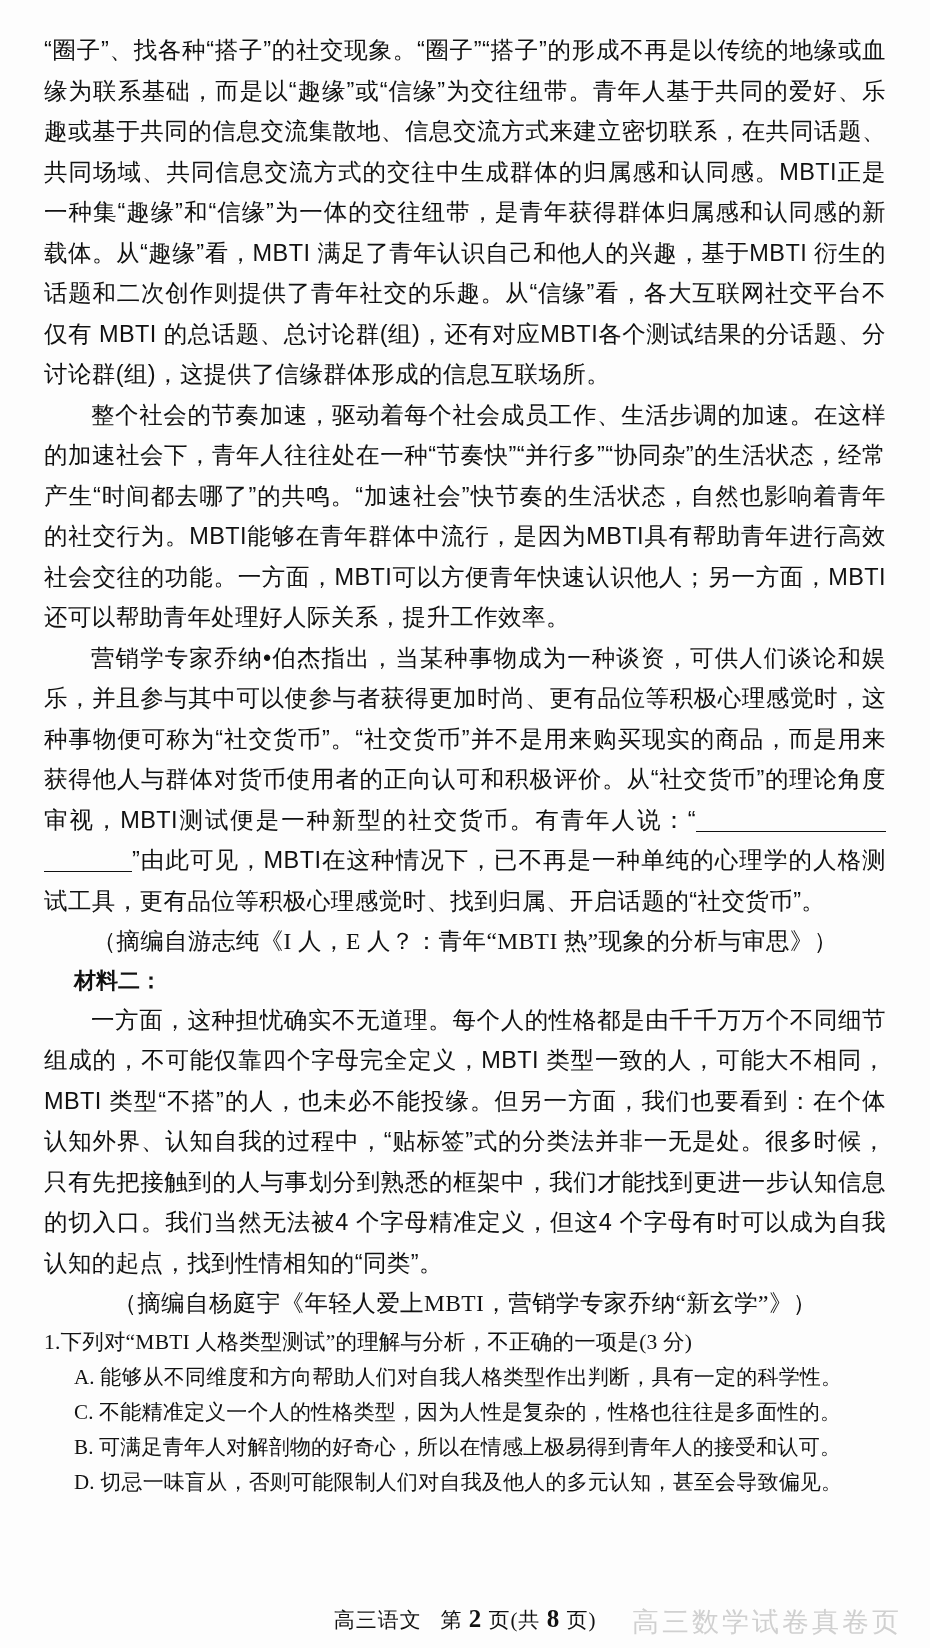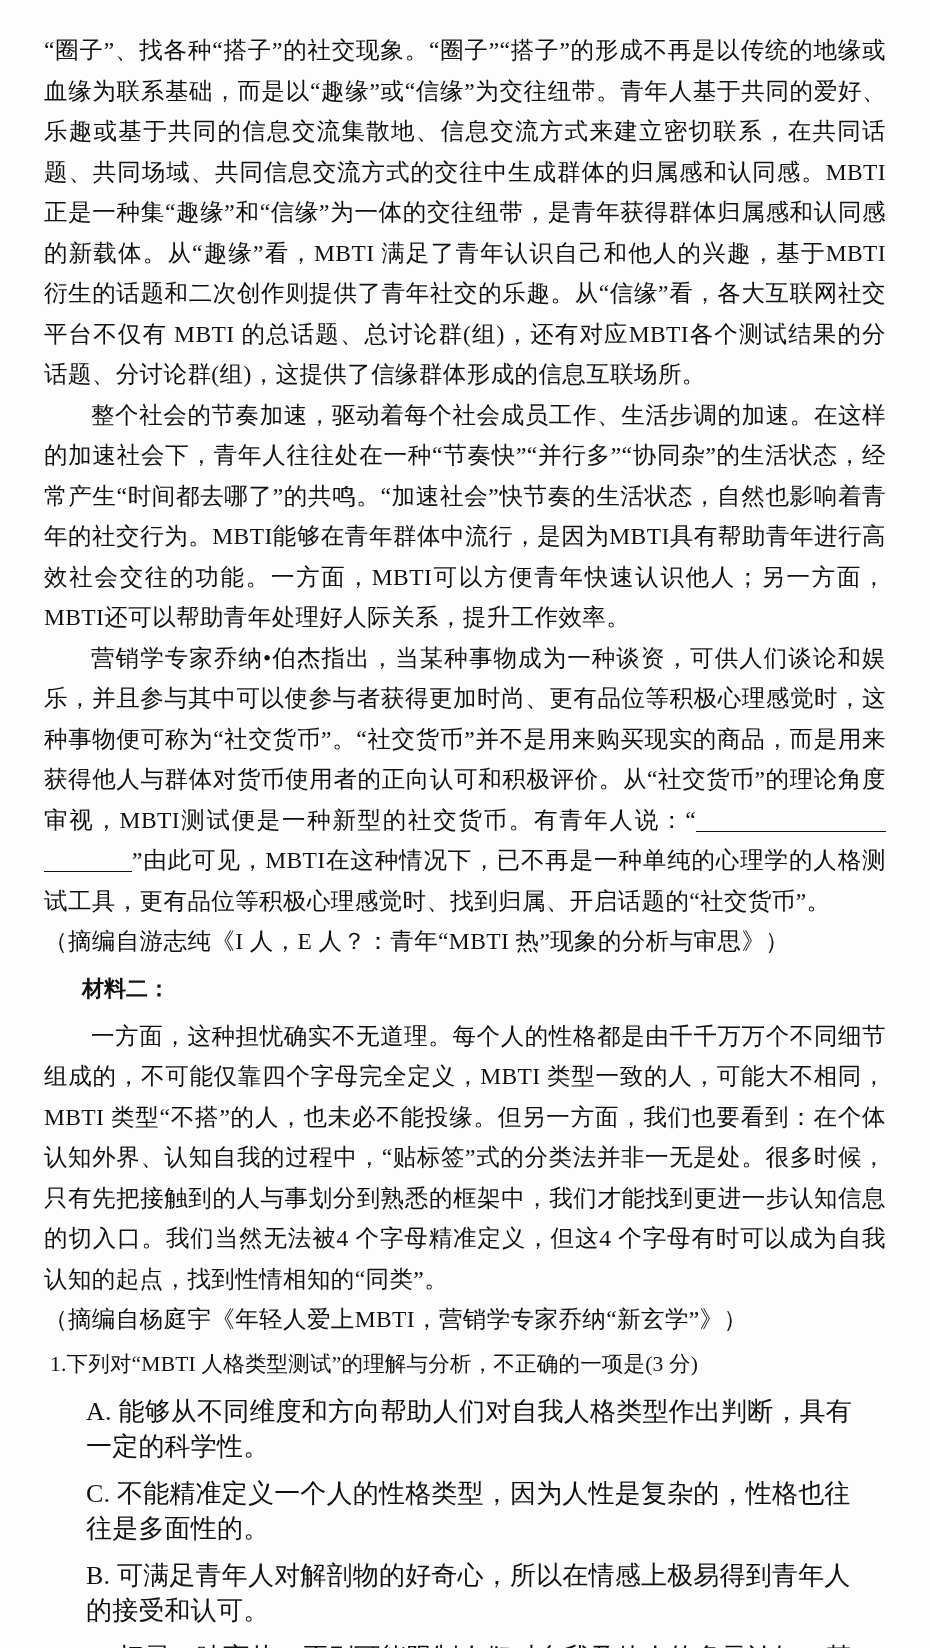--- a/index.html
+++ b/index.html
@@ -22,48 +22,49 @@
     position: relative;
     background: #fdfdfd;
   }
   .para {
     font-size: 23.5px;
     line-height: 40.5px;
     text-align: justify;
     text-justify: inter-ideograph;
     letter-spacing: 0.4px;
     margin: 0;
-    font-family: Liberation Serif, serif;
+    font-family: Liberation Sans, sans-serif;
   }
   .indent {
     text-indent: 2em;
   }
   .src-line {
     font-size: 23.5px;
     line-height: 40.5px;
+    text-align: center;
     margin: 0;
     letter-spacing: 0.4px;
   }
   .label-bold {
     font-size: 22px;
     line-height: 38px;
     font-weight: bold;
-    margin: 8px;
+    margin: 0;
     padding-left: 30px;
   }
   .q-stem {
     font-size: 21.5px;
     line-height: 36px;
-    margin: 6px;
+    margin: 0;
     letter-spacing: 0.2px;
   }
   .opt {
-    font-size: 26px;
+    font-size: 21px;
     line-height: 35px;
-    margin: 12px;
+    margin: 0;
     padding-left: 30px;
     letter-spacing: 0.2px;
   }
   .blank-underline {
     display: inline-block;
     border-bottom: 1.5px solid #111;
     width: 190px;
     vertical-align: -4px;
   }
   .blank-underline.short {

